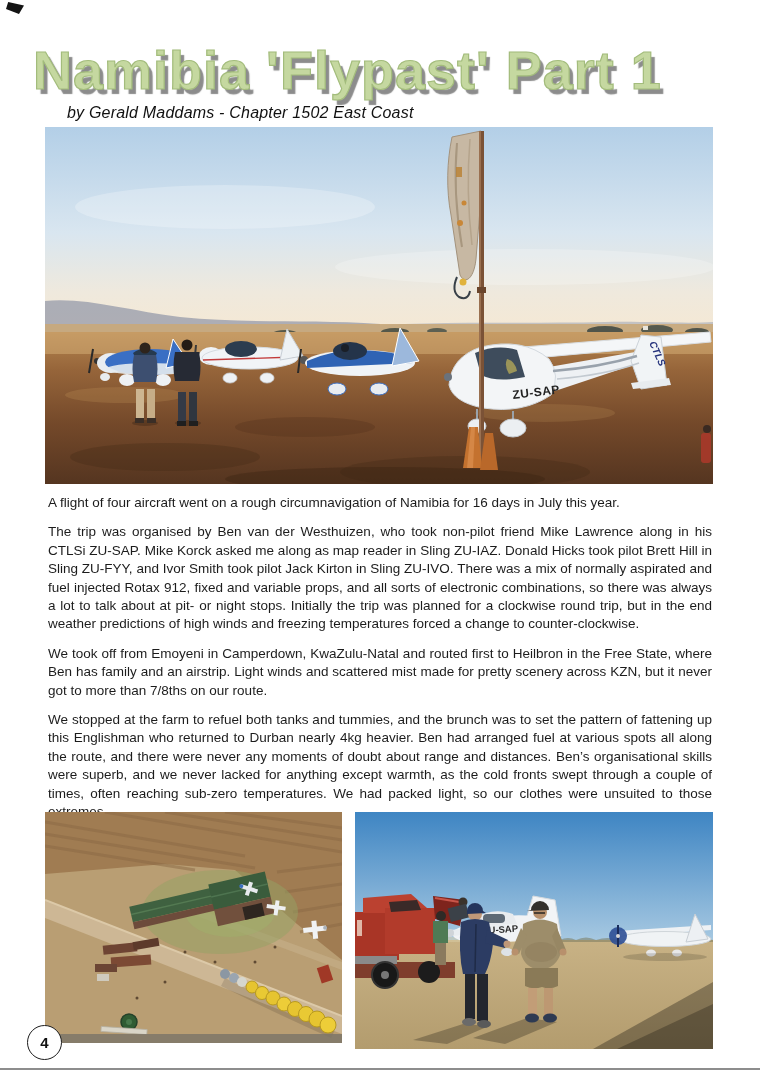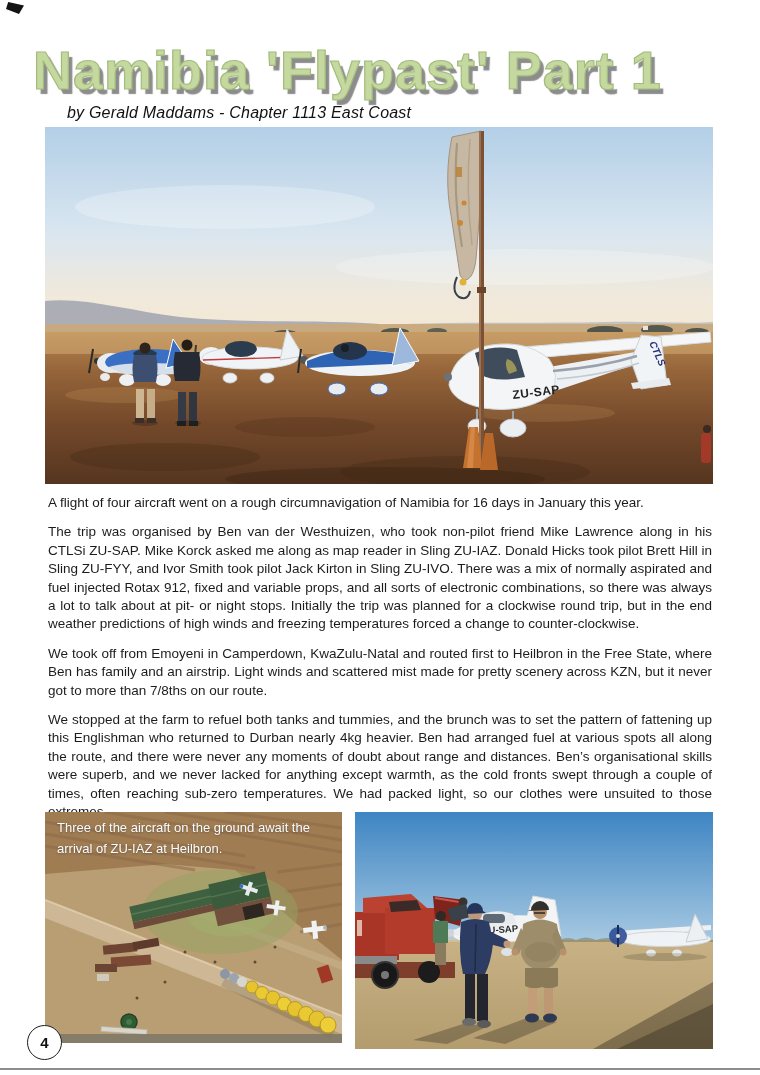--- a/index.html
+++ b/index.html
@@ -52,21 +52,21 @@
   }
 </style>
 </head>
 <body>
 
 <div class="page">
 
   <div class="corner-mark"></div>
 
   <div class="title">Namibia 'Flypast' Part 1</div>
-  <div class="byline">by Gerald Maddams - Chapter 1113 East Coast</div>
+  <div class="byline">by Gerald Maddams - Chapter 1502 East Coast</div>
 
   <figure class="photo photo-main">
     <svg viewBox="0 0 668 357" preserveAspectRatio="none">
       <defs>
         <linearGradient id="skyg" x1="0" y1="0" x2="0" y2="1">
           <stop offset="0" stop-color="#b3cfe7"></stop>
             <stop offset=".5" stop-color="#d9e6f0"></stop>
           <stop offset=".78" stop-color="#efe9dd"></stop>
             <stop offset="1" stop-color="#f6e8d2"></stop>
         </linearGradient>
@@ -193,21 +193,21 @@
         <polygon points="426,300 430,300 428,341 422,341" fill="#dd9050" opacity=".7"></polygon>
       </g>
       <g>
         <circle cx="662" cy="302" r="4" fill="#3a2a22"></circle>
         <rect x="656" y="306" width="10" height="30" rx="3" fill="#a8392a" opacity=".9"></rect>
       </g>
     </svg>
   </figure>
 
   <div class="article">
-    <p>A flight of four aircraft went on a rough circumnavigation of Namibia for 16 days in January this year.</p>
+    <p>A flight of four aircraft went on a rough circumnavigation of Namibia for 16 days in July this year.</p>
     <p>The trip was organised by Ben van der Westhuizen, who took non-pilot friend Mike Lawrence along in his CTLSi ZU-SAP. Mike Korck asked me along as map reader in Sling ZU-IAZ. Donald Hicks took pilot Brett Hill in Sling ZU-FYY, and Ivor Smith took pilot Jack Kirton in Sling ZU-IVO. There was a mix of normally aspirated and fuel injected Rotax 912, fixed and variable props, and all sorts of electronic combinations, so there was always a lot to talk about at pit- or night stops. Initially the trip was planned for a clockwise round trip, but in the end weather predictions of high winds and freezing temperatures forced a change to counter-clockwise.</p>
     <p>We took off from Emoyeni in Camperdown, KwaZulu-Natal and routed first to Heilbron in the Free State, where Ben has family and an airstrip. Light winds and scattered mist made for pretty scenery across KZN, but it never got to more than 7/8ths on our route.</p>
     <p>We stopped at the farm to refuel both tanks and tummies, and the brunch was to set the pattern of fattening up this Englishman who returned to Durban nearly 4kg heavier. Ben had arranged fuel at various spots all along the route, and there were never any moments of doubt about range and distances. Ben’s organisational skills were superb, and we never lacked for anything except warmth, as the cold fronts swept through a couple of times, often reaching sub-zero temperatures. We had packed light, so our clothes were unsuited to those extremes.</p>
   </div>
 
   <figure class="photo photo-left">
     <svg viewBox="0 0 297 231" preserveAspectRatio="none">
       <rect x="0" y="0" width="297" height="231" fill="#b99e73"></rect>
       <g>
         <polygon points="0,0 297,0 297,148 252,112 190,58 120,52 0,62" fill="#a07c52"></polygon>
@@ -275,21 +275,20 @@
         <rect x="56" y="216" width="46" height="5" fill="#d9d5c8" stroke="#b5b0a2" stroke-width=".8" transform="rotate(4 79 219)"></rect>
         <circle cx="140" cy="140" r="1.5" fill="#5f4a33"></circle>
           <circle cx="170" cy="150" r="1.5" fill="#5f4a33"></circle>
         <circle cx="120" cy="170" r="1.5" fill="#5f4a33"></circle>
           <circle cx="210" cy="150" r="1.5" fill="#5f4a33"></circle>
         <circle cx="92" cy="186" r="1.5" fill="#5f4a33"></circle>
           <circle cx="230" cy="135" r="1.5" fill="#5f4a33"></circle>
         <rect x="0" y="222" width="297" height="9" fill="#7d7668" opacity=".85"></rect>
       </g>
     </svg>
-    <figcaption class="caption">Three of the aircraft on the ground await the arrival of ZU-IAZ at Heilbron.</figcaption>
   </figure>
 
   <figure class="photo photo-right">
     <svg viewBox="0 0 358 237" preserveAspectRatio="none">
       <defs>
         <linearGradient id="skyr" x1="0" y1="0" x2="0" y2="1">
           <stop offset="0" stop-color="#3e85c3"></stop>
             <stop offset="1" stop-color="#a9cae2"></stop>
         </linearGradient>
         <linearGradient id="grd2" x1="0" y1="0" x2="0" y2="1">

